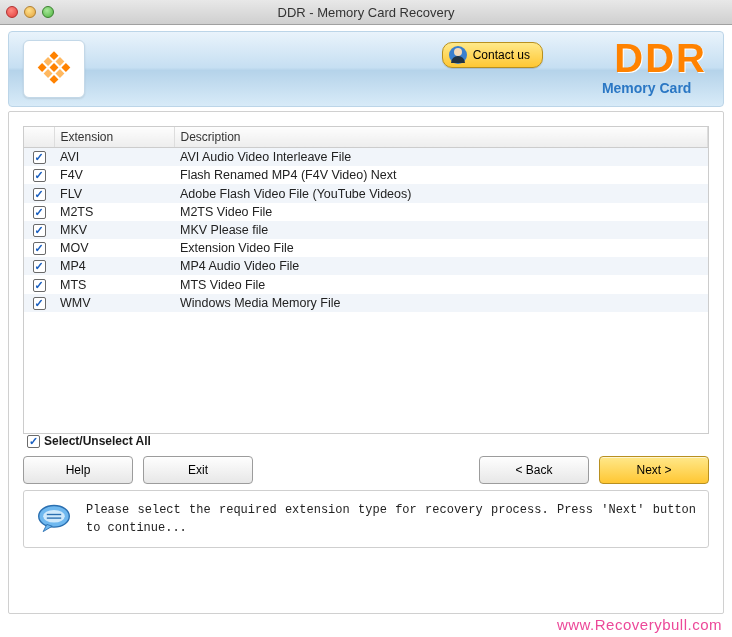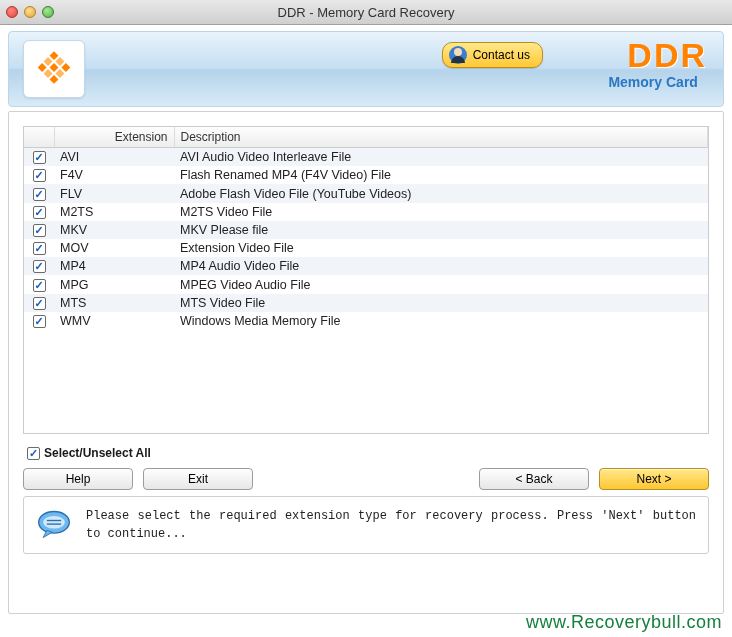--- a/index.html
+++ b/index.html
@@ -16,56 +16,56 @@
 
 
 .banner { margin: 6px 8px 4px 8px; height: 76px; border: 1px solid #bcd5e8; border-radius: 4px; background: linear-gradient(#e9f3fb, #c6dff2 48%, #b5d3ea 52%, #d8ebf8); position: relative; display: flex; align-items: center; padding: 0 14px; }
 .banner-logo-box { width: 62px; height: 58px; background: #fff; border: 1px solid #c3d8e8; border-radius: 6px; display: flex; align-items: center; justify-content: center; box-shadow: 0 1px 2px rgba(0,0,0,.1); }
 .banner-logo-box svg { width: 42px; height: 42px; }
 .contact-btn { position: absolute; right: 180px; top: 10px; height: 26px; padding: 0 12px 0 6px; background: linear-gradient(#ffe98a, #ffc733); border: 1px solid #b89020; border-radius: 10px; display: flex; align-items: center; gap: 6px; font-size: 12px; cursor: pointer; box-shadow: 0 1px 1px rgba(0,0,0,.15); }
 .contact-icon { width: 18px; height: 18px; background: #3a7fcf; border-radius: 50%; position: relative; }
 .contact-icon:before { content: ""; position: absolute; width: 8px; height: 8px; background: #f5d9b8; border-radius: 50%; left: 5px; top: 2px; }
 .contact-icon:after { content: ""; position: absolute; width: 14px; height: 7px; background: #234; border-radius: 7px 7px 0 0; left: 2px; top: 10px; }
 .brand { position: absolute; right: 16px; top: 6px; text-align: center; }
-.brand-ddr { font-family: "Arial Black", Arial, sans-serif; font-size: 34px; font-weight: 900; color: #ff8200; letter-spacing: 2px; line-height: 1; text-shadow: 1px 1px 0 #fff; margin-left: 28px; }
+.brand-ddr { font-family: "Arial Black", Arial, sans-serif; font-size: 40px; font-weight: 900; color: #ff8200; letter-spacing: 2px; line-height: 1; text-shadow: 1px 1px 0 #fff; margin-left: 28px; }
 .brand-sub { font-size: 14px; color: #2a77c4; font-weight: 600; margin-top: 2px; }
 
 
 .main-area { margin: 0 8px; border: 1px solid #d0d0d0; border-radius: 2px; padding: 14px; background: #fff; height: 503px; position: relative; }
 
 
 .table-wrap { border: 1px solid #ccc; height: 308px; overflow-y: auto; background: #fff; }
 .ext-table { width: 100%; border-collapse: collapse; }
 .ext-table th { text-align: left; font-weight: normal; font-size: 12px; padding: 3px 6px; background: linear-gradient(#fdfdfd, #ededed); border-bottom: 1px solid #ccc; border-right: 1px solid #ddd; color: #333; position: sticky; top: 0; }
 .ext-table th.chk-col { width: 30px; }
-.ext-table th.ext-col { width: 120px; text-align: right; }
+.ext-table th.ext-col { width: 120px; }
 .ext-table td { padding: 2px 6px; font-size: 12.5px; color: #222; }
 .ext-table tr:nth-child(odd) td { background: #f1f5fa; }
 .ext-table tr:nth-child(even) td { background: #fff; }
 .chk { width: 13px; height: 13px; border: 1px solid #6a6a6a; border-radius: 2px; display: inline-flex; align-items: center; justify-content: center; background: #fff; cursor: pointer; vertical-align: middle; }
 .chk.checked:after { content: "✓"; color: #1a5fbf; font-size: 11px; font-weight: bold; line-height: 1; }
 
 
-.controls-row1 { display: flex; margin-top: 12px; }
+.controls-row1 { display: flex; }
 .select-all { display: flex; align-items: center; gap: 4px; font-weight: bold; color: #1a1a1a; margin-left: 4px; }
 .ddr-thorough { margin-left: auto; background: linear-gradient(#ffe88a, #ffcf3a); border: 1px solid #c9a030; padding: 3px 8px; display: flex; align-items: center; gap: 5px; font-weight: bold; font-size: 12px; }
 .ddr-thorough .chk { background: #fff; }
 
 .controls-row2 { display: flex; align-items: center; margin-top: 8px; gap: 10px; }
-.mac-btn { height: 22px; min-width: 110px; padding: 0 14px; background: linear-gradient(#fefefe, #e7e7e7); border: 1px solid #9c9c9c; border-radius: 4px; font-size: 12px; cursor: pointer; box-shadow: 0 1px 0 rgba(255,255,255,.6) inset; }
+.mac-btn { height: 28px; min-width: 110px; padding: 0 14px; background: linear-gradient(#fefefe, #e7e7e7); border: 1px solid #9c9c9c; border-radius: 4px; font-size: 12px; cursor: pointer; box-shadow: 0 1px 0 rgba(255,255,255,.6) inset; }
 .mac-btn.primary { background: linear-gradient(#ffe88a, #ffc733); border-color: #b89020; font-weight: normal; }
 .spacer { flex: 1; }
 
 
 .info-box { margin-top: 6px; border: 1px solid #cfcfcf; border-radius: 3px; padding: 10px 12px; display: flex; gap: 14px; align-items: flex-start; min-height: 56px; }
 .info-icon { width: 36px; height: 36px; flex-shrink: 0; }
 .info-text { font-family: "Courier New", monospace; font-size: 12px; color: #222; line-height: 1.5; text-align: justify; }
 
 
-.watermark { position: absolute; bottom: 4px; right: 10px; color: #15803d; font-size: 18px; font-family: Arial, sans-serif; letter-spacing: 0.5px; }
+.watermark { position: absolute; bottom: 4px; right: 10px; color: #ec4899; font-size: 15px; font-family: Arial, sans-serif; letter-spacing: 0.5px; }
 </style>
 </head>
 <body>
 
 <div class="titlebar">
   <div class="traffic">
     <span class="tl-close"></span>
     <span class="tl-min"></span>
     <span class="tl-max"></span>
   </div>
@@ -110,21 +110,21 @@
       </thead>
       <tbody id="ext-tbody">
           <tr>
             <td style="text-align:center"><span class="chk checked"></span></td>
             <td>AVI</td>
             <td>AVI Audio Video Interleave File</td>
           </tr>
           <tr>
             <td style="text-align:center"><span class="chk checked"></span></td>
             <td>F4V</td>
-            <td>Flash Renamed MP4 (F4V Video) File</td>
+            <td>Flash Renamed MP4 (F4V Video) Next</td>
           </tr>
           <tr>
             <td style="text-align:center"><span class="chk checked"></span></td>
             <td>FLV</td>
             <td>Adobe Flash Video File (YouTube Videos)</td>
           </tr>
           <tr>
             <td style="text-align:center"><span class="chk checked"></span></td>
             <td>M2TS</td>
             <td>M2TS Video File</td>
@@ -136,25 +136,20 @@
           </tr>
           <tr>
             <td style="text-align:center"><span class="chk checked"></span></td>
             <td>MOV</td>
             <td>Extension Video File</td>
           </tr>
           <tr>
             <td style="text-align:center"><span class="chk checked"></span></td>
             <td>MP4</td>
             <td>MP4 Audio Video File</td>
-          </tr>
-          <tr>
-            <td style="text-align:center"><span class="chk checked"></span></td>
-            <td>MPG</td>
-            <td>MPEG Video Audio File</td>
           </tr>
           <tr>
             <td style="text-align:center"><span class="chk checked"></span></td>
             <td>MTS</td>
             <td>MTS Video File</td>
           </tr>
           <tr>
             <td style="text-align:center"><span class="chk checked"></span></td>
             <td>WMV</td>
             <td>Windows Media Memory File</td>

